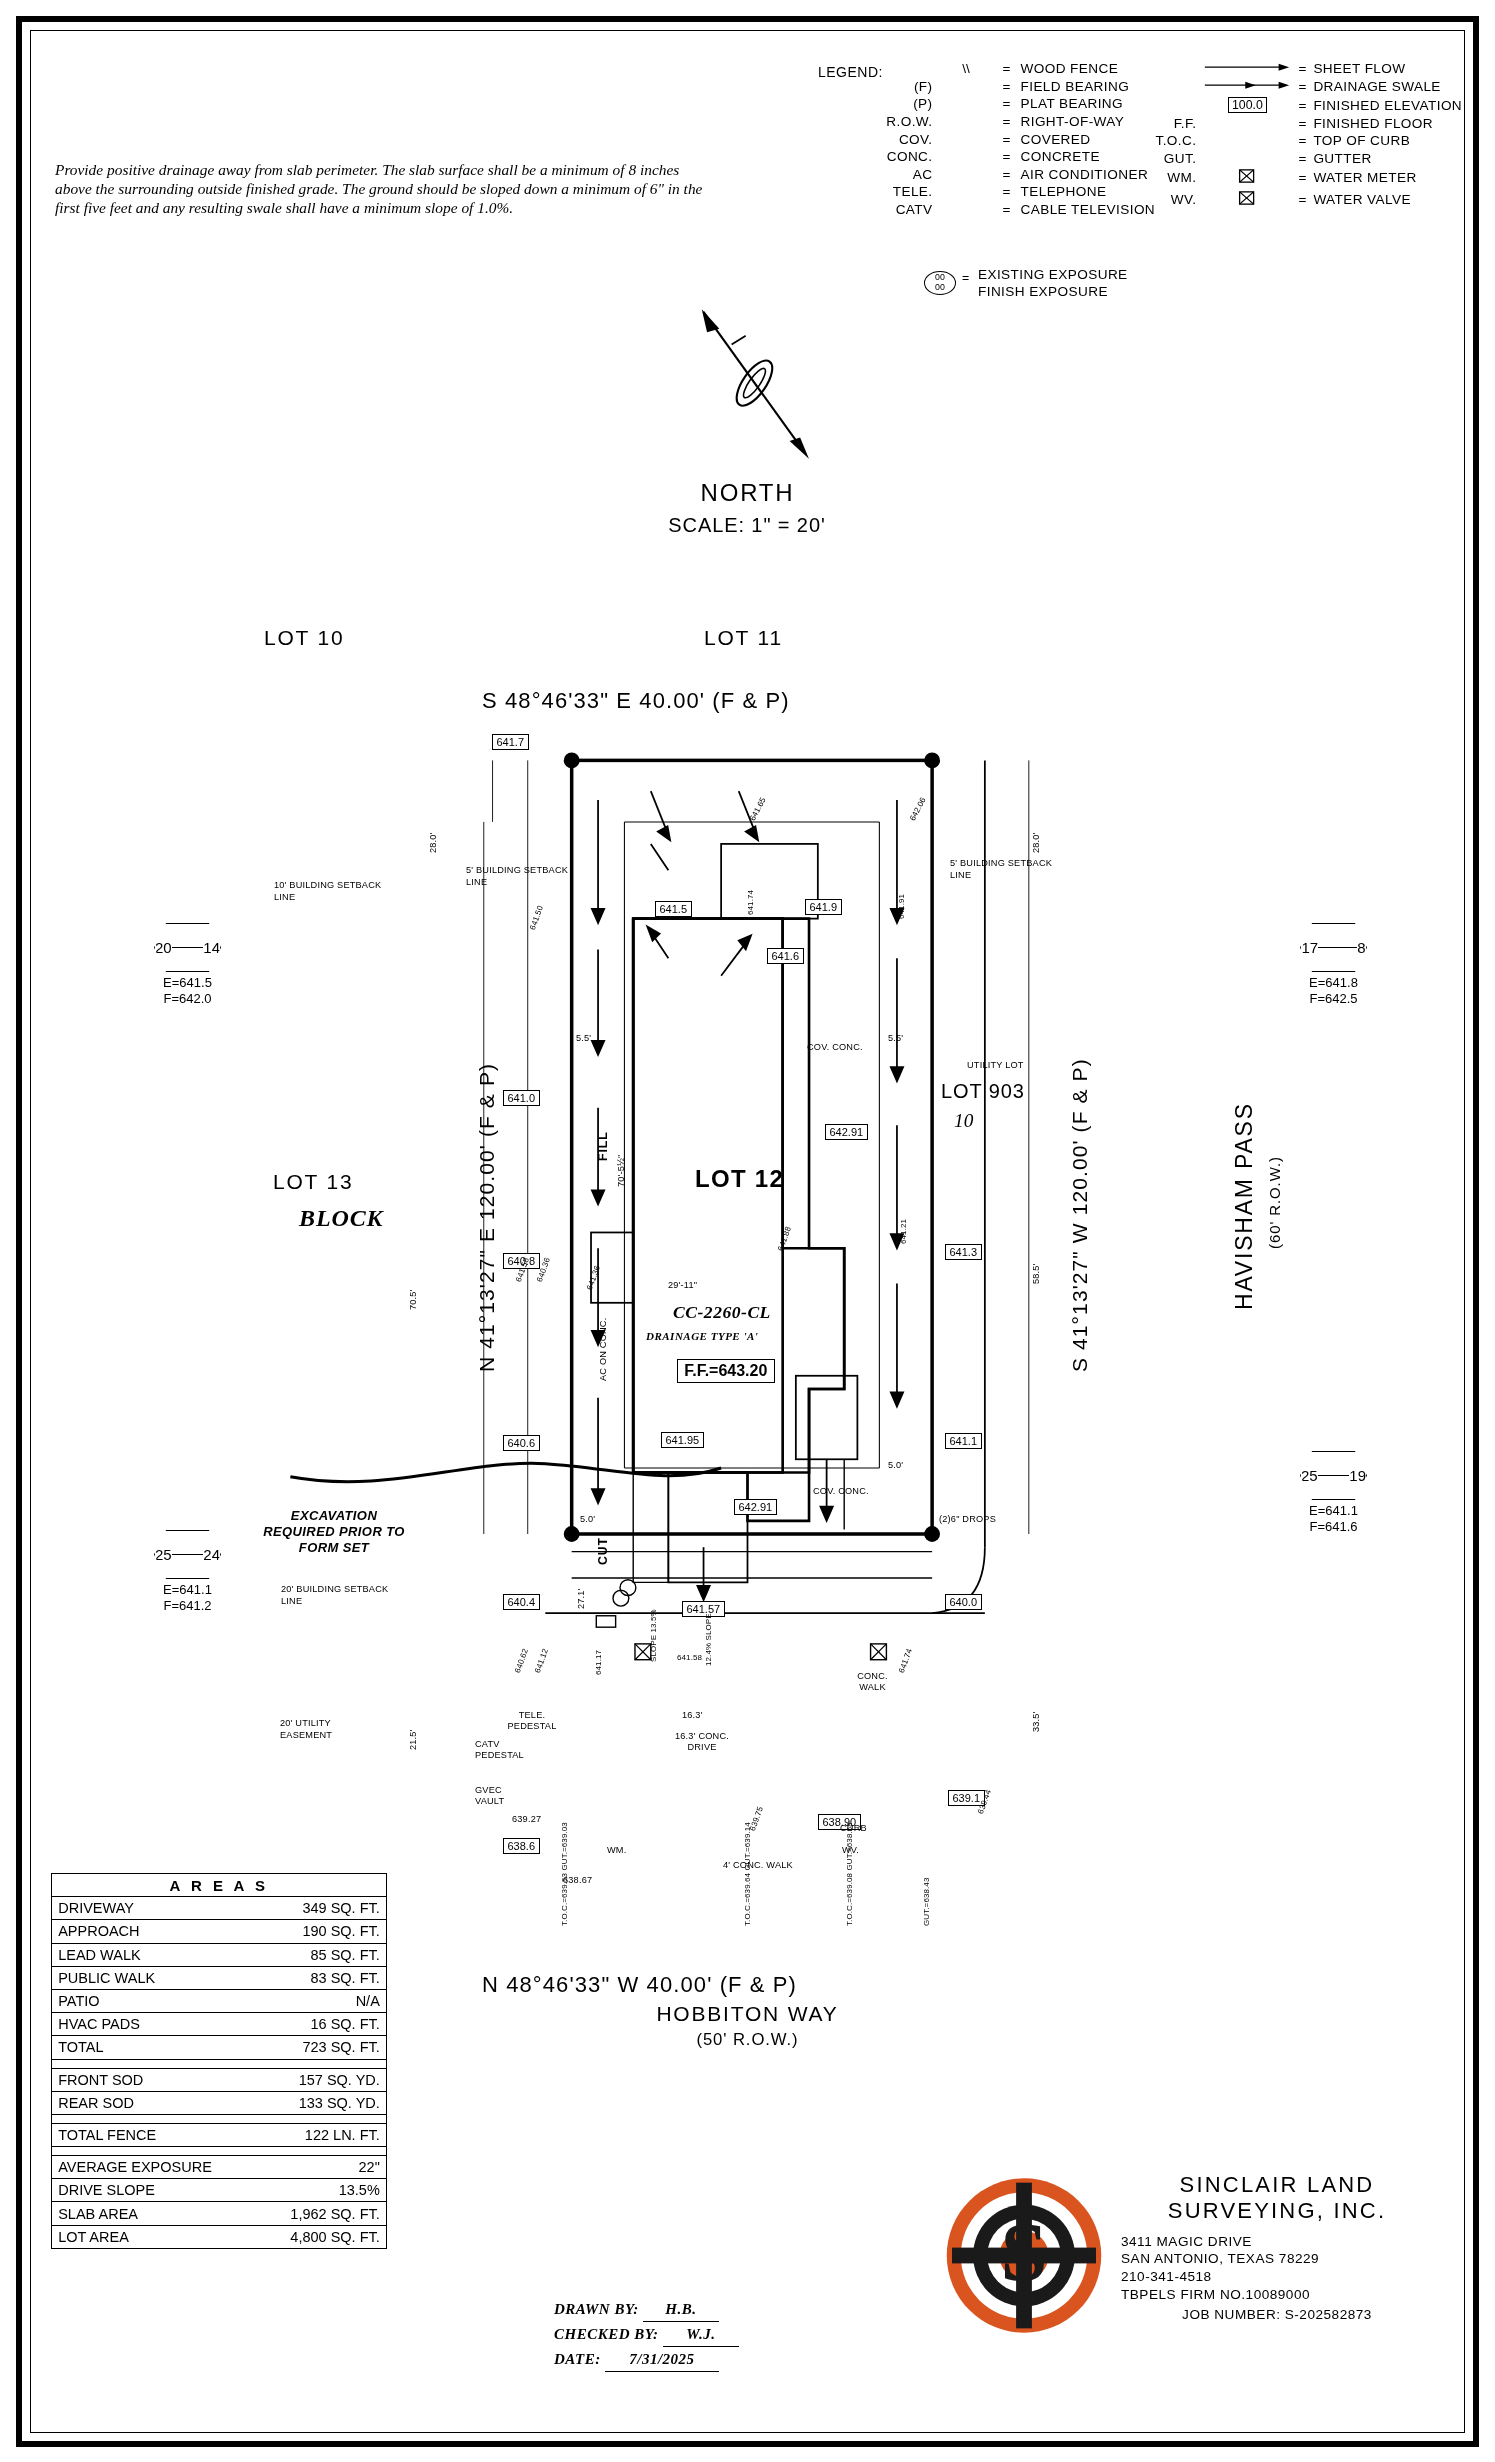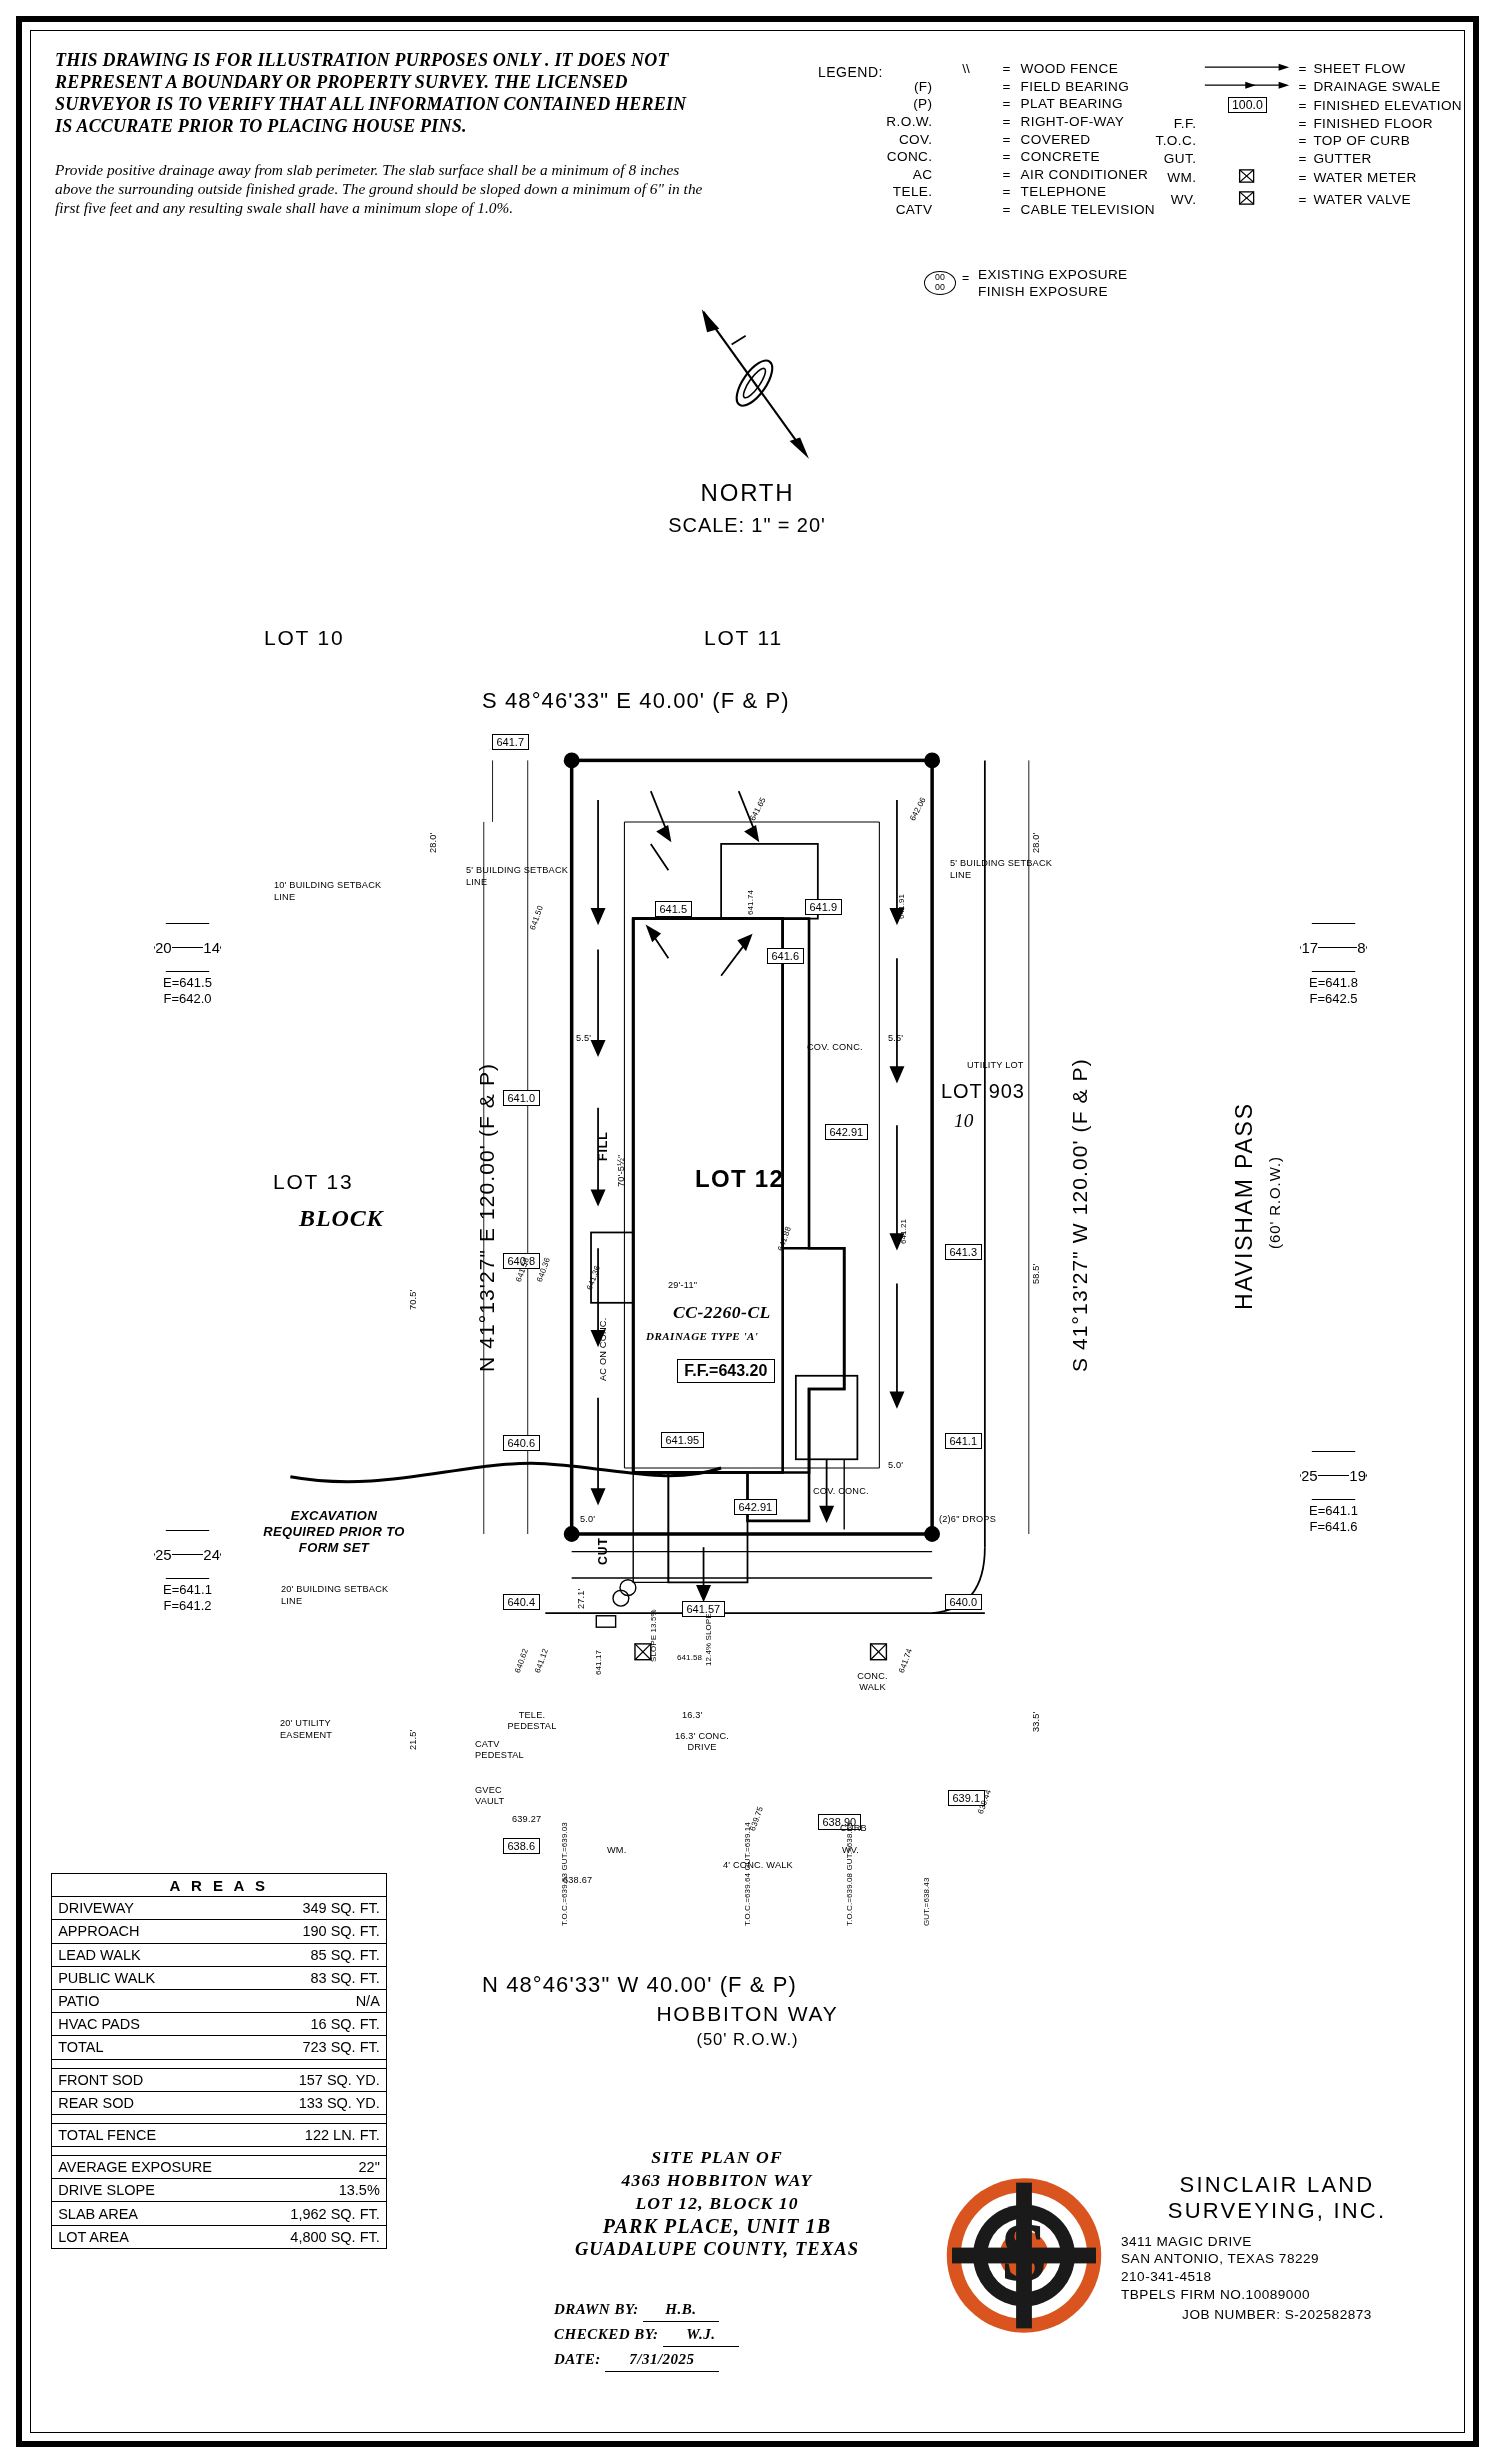--- a/index.html
+++ b/index.html
@@ -66,21 +66,20 @@
 
   .logo{position:absolute;left:945px;top:2172px;width:158px;height:167px;}
 </style>
 </head>
 <body>
 
 <div id="sheet">
   <div class="border-outer"></div>
   <div class="border-inner"></div>
 
-  <div class="abs note1">THIS DRAWING IS FOR ILLUSTRATION PURPOSES ONLY . IT DOES NOT REPRESENT A BOUNDARY OR PROPERTY SURVEY. THE LICENSED SURVEYOR IS TO VERIFY THAT ALL INFORMATION CONTAINED HEREIN IS ACCURATE PRIOR TO PLACING HOUSE PINS.</div>
   <div class="abs note2">Provide positive drainage away from slab perimeter. The slab surface shall be a minimum of 8 inches above the surrounding outside finished grade. The ground should be sloped down a minimum of 6" in the first five feet and any resulting swale shall have a minimum slope of 1.0%.</div>
 
   <div class="abs legend">
     <div style="position:absolute;left:0;top:3.5px;font-size:14px;letter-spacing:0.5px;">LEGEND:</div>
     <table style="position:absolute;left:53px;top:0;">
       <tbody>
           <tr>
         <td class="lg-lbl"></td>
         <td class="lg-sym">\\</td>
         <td class="lg-eq">=</td>
@@ -544,27 +543,20 @@
             <td class="v">1,962 SQ. FT.</td>
           </tr>
       <tr>
             <td style="border-bottom:none">LOT AREA</td>
             <td class="v" style="border-bottom:none">4,800 SQ. FT.</td>
           </tr>
     </tbody>
       </table>
   </div>
 
-  <div class="abs titleblock">
-    <div>SITE PLAN OF</div>
-    <div>4363 HOBBITON WAY</div>
-    <div>LOT 12, BLOCK 10</div>
-    <div style="font-size:20px;">PARK PLACE, UNIT 1B</div>
-    <div style="font-size:18.5px;">GUADALUPE COUNTY, TEXAS</div>
-  </div>
 
   <div class="abs drawnby">
     <div><span>DRAWN BY:</span> <span class="ul">H.B.</span></div>
     <div><span>CHECKED BY:</span> <span class="ul">W.J.</span></div>
     <div><span>DATE:</span> <span class="ul" style="min-width:114px">7/31/2025</span></div>
   </div>
 
   <svg class="logo" viewBox="0 0 180 190">
     <circle cx="90" cy="95" r="88" fill="#d9541f"></circle>
     <circle cx="90" cy="95" r="72" fill="#ffffff"></circle>

